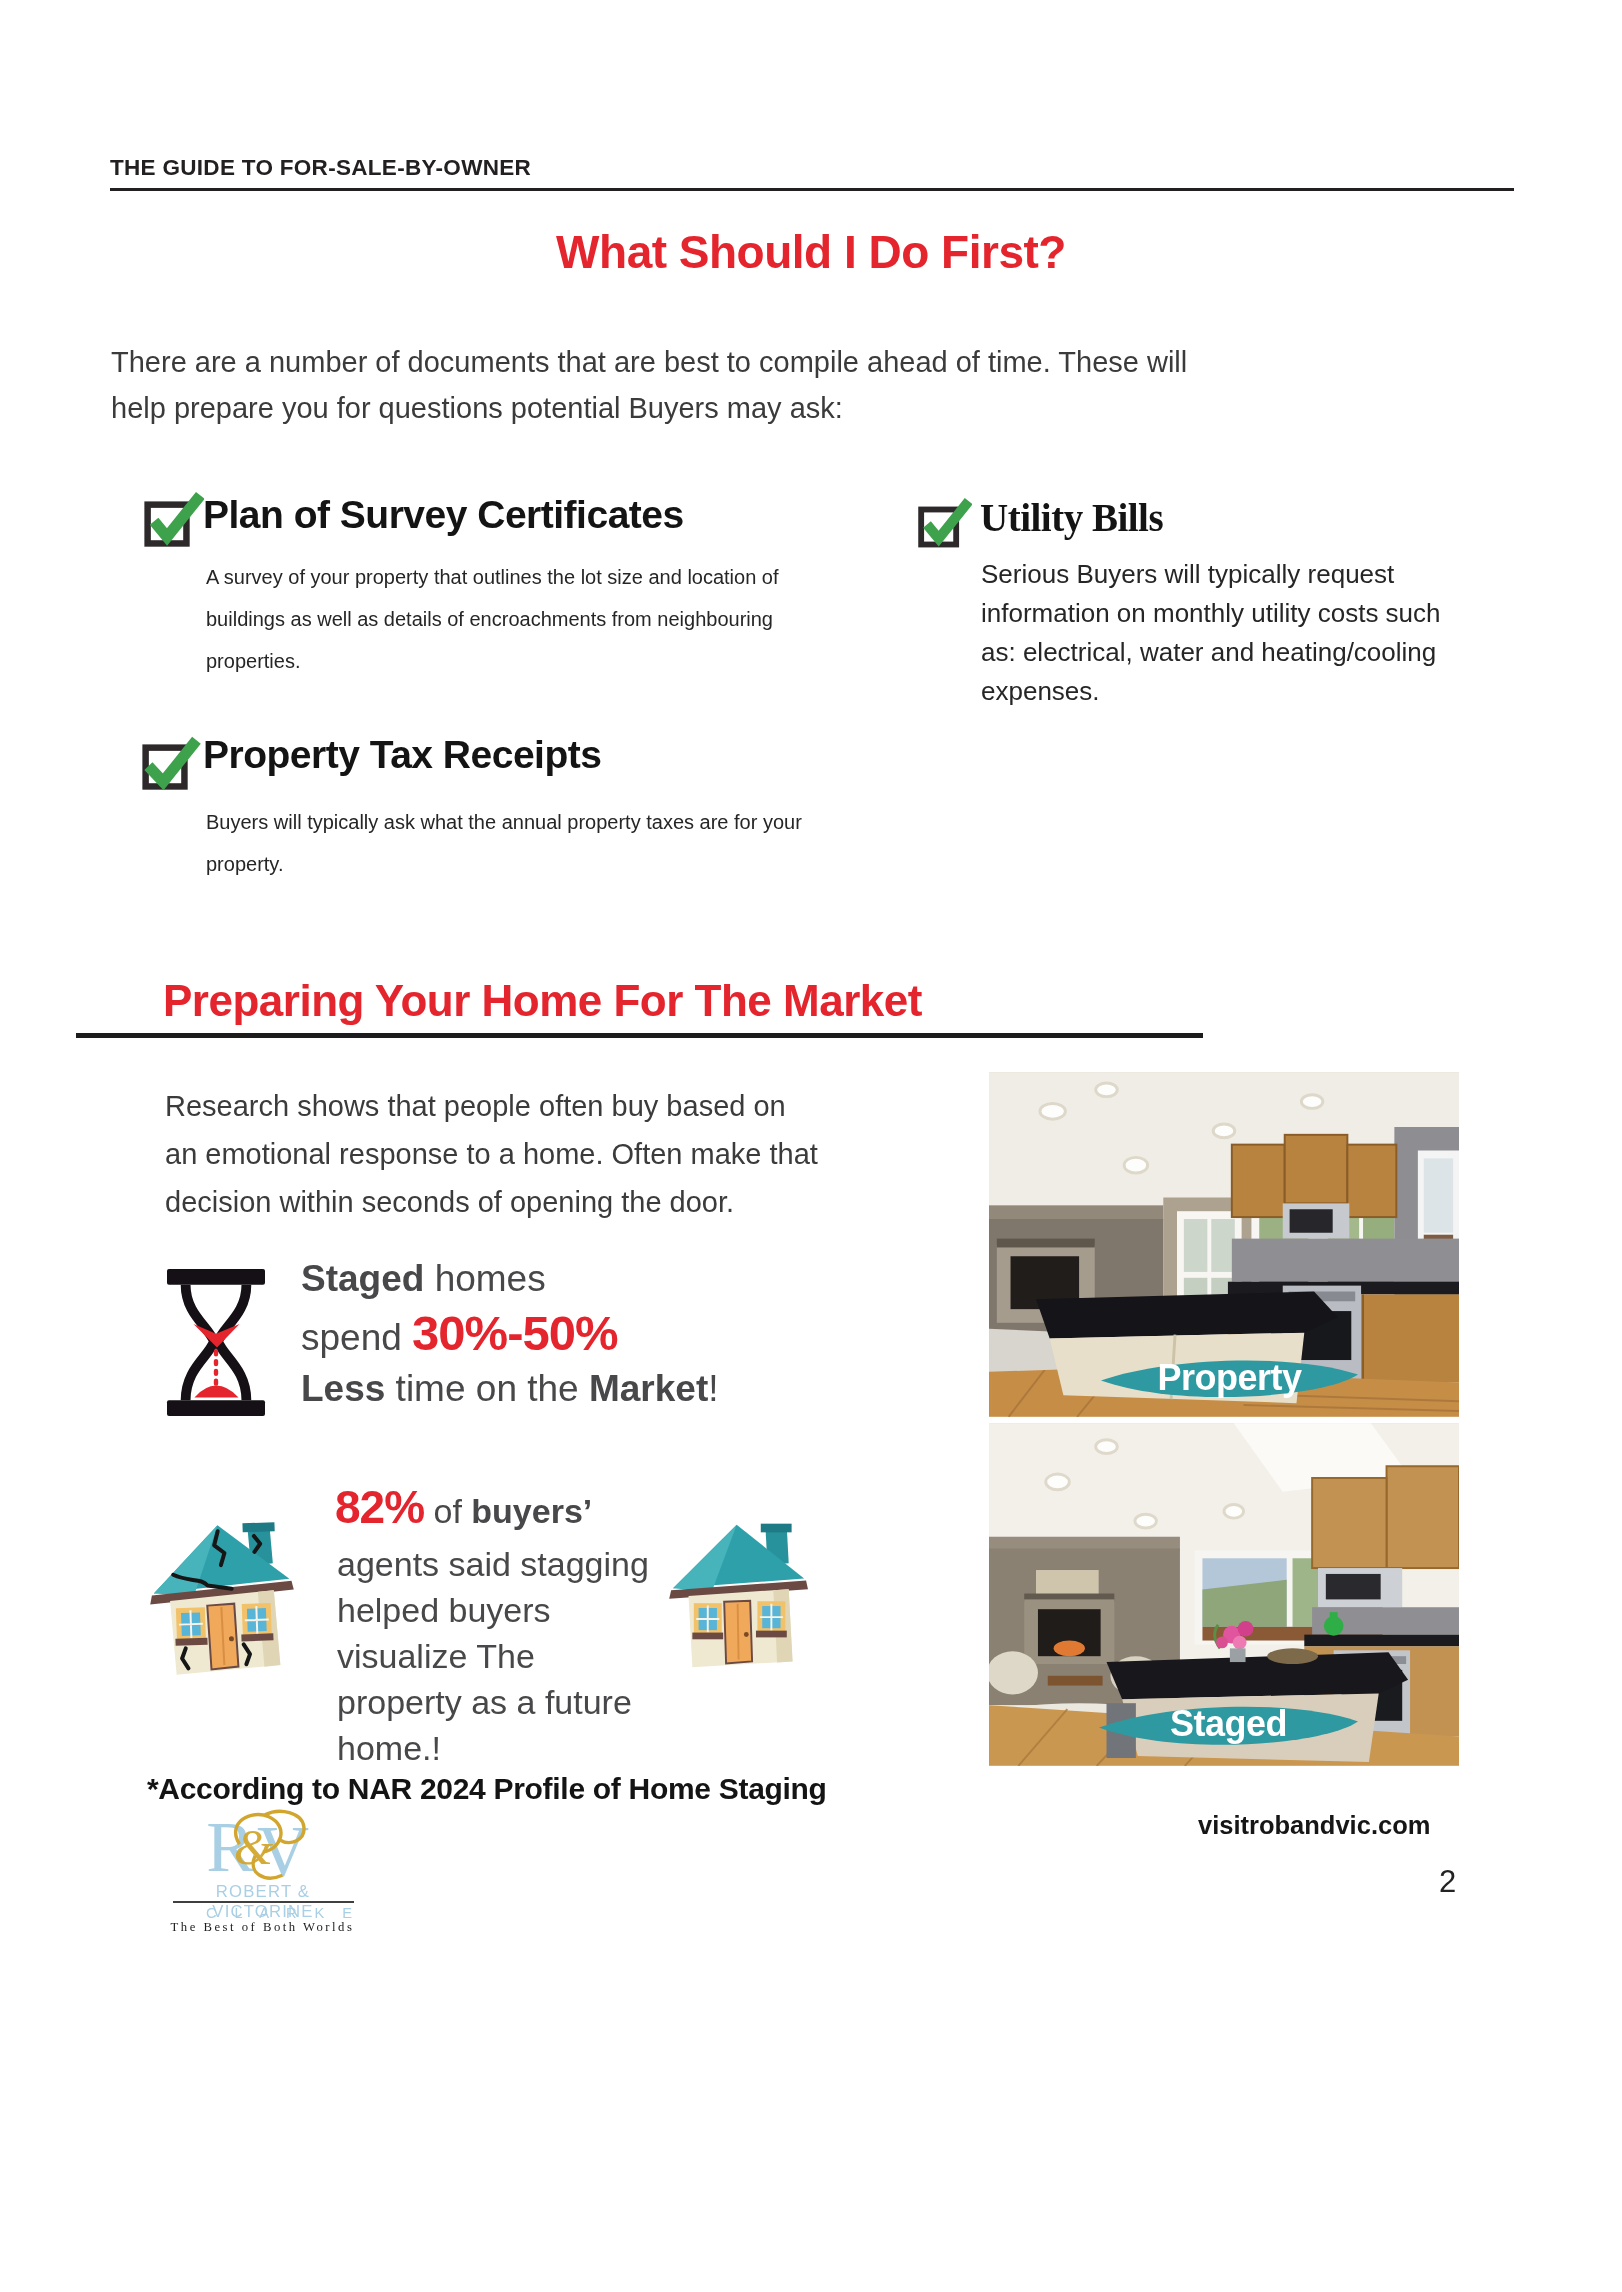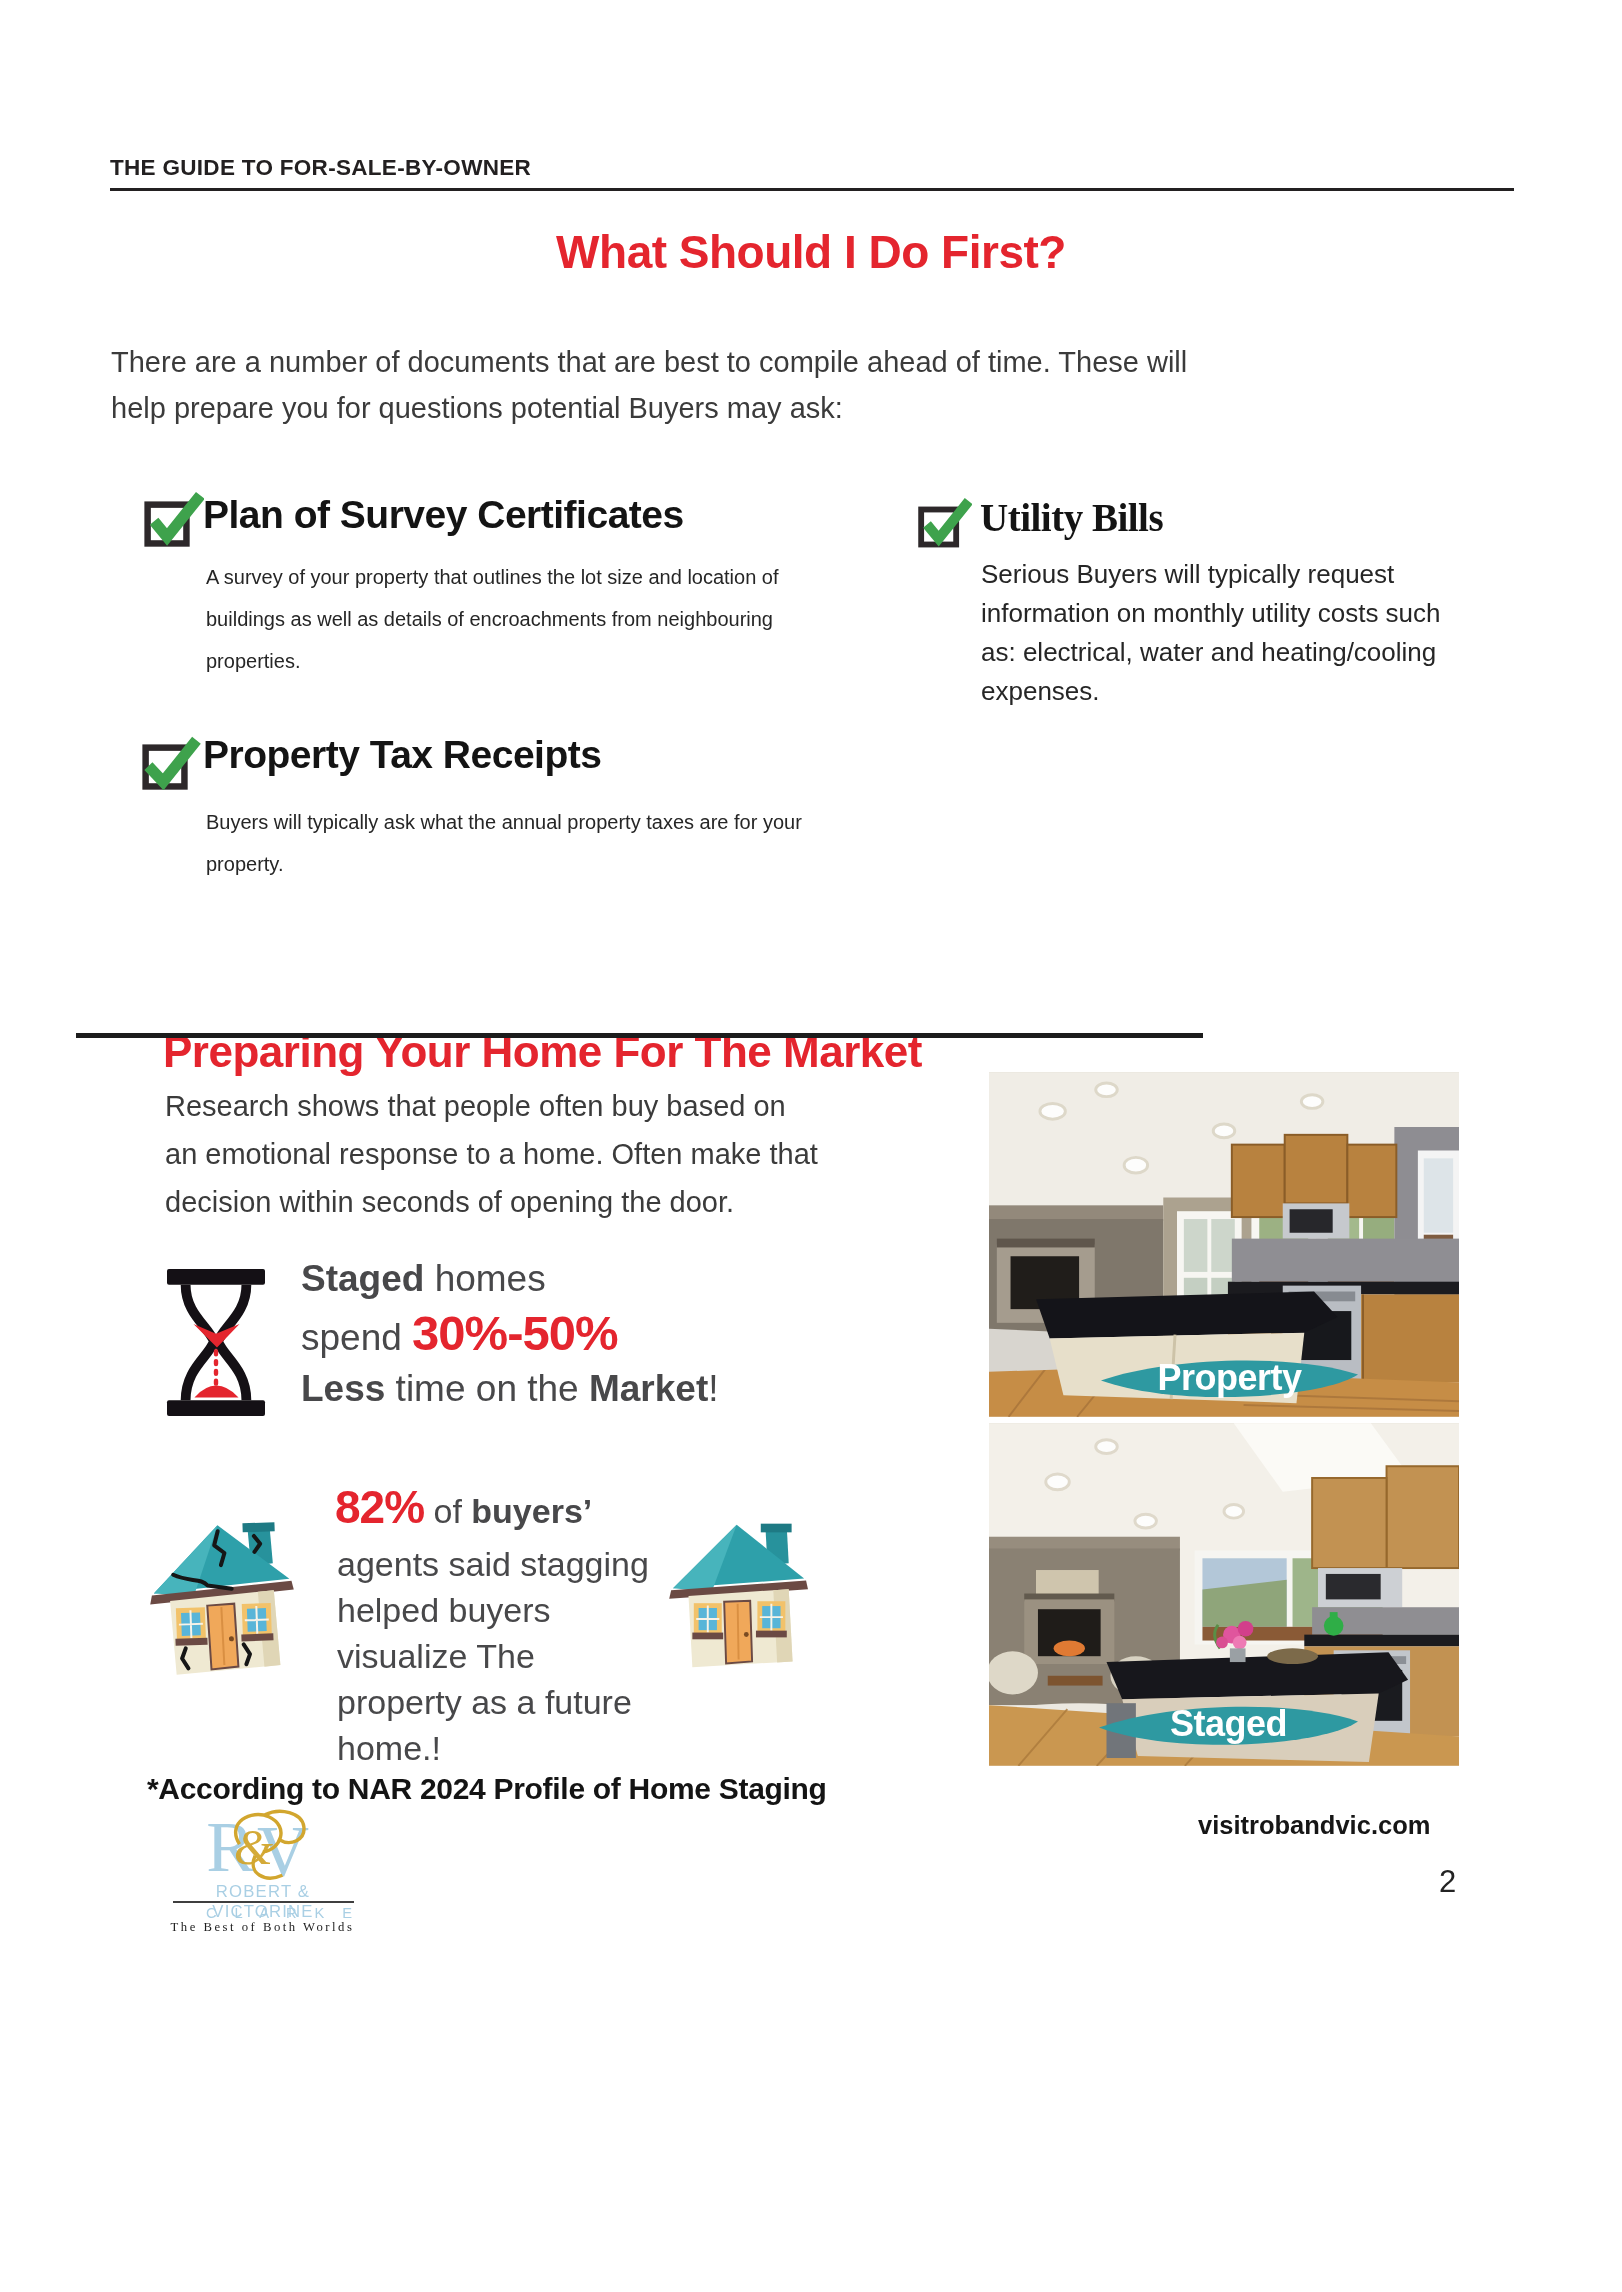--- a/index.html
+++ b/index.html
@@ -21,21 +21,21 @@
   .cb3{left:917px;top:496px;width:55px;height:52px;}
   .item-title{font-size:39px;font-weight:700;letter-spacing:-0.5px;color:#141414;}
   .it1{left:203px;top:493px;}
   .it2{left:203px;top:733px;}
   .it3{left:980px;top:495px;font-family:Liberation Serif, serif;}
   .item-desc{font-size:20px;line-height:42px;color:#262626;}
   .id1{left:206px;top:556px;width:578px;}
   .id2{left:206px;top:801px;width:642px;}
   .id3{left:981px;top:555px;width:472px;font-size:26px;line-height:39px;}
 
-  .sec2-title{left:163px;top:1027px;font-size:44px;font-weight:700;letter-spacing:-0.5px;color:#e4252e;}
+  .sec2-title{left:163px;top:976px;font-size:44px;font-weight:700;letter-spacing:-0.5px;color:#e4252e;}
   .sec2-rule{left:76px;top:1033px;width:1127px;height:4.9px;background:#1c1c1c;}
   .research{left:165px;top:1082px;width:686px;font-size:29px;line-height:48px;color:#3b3b3b;}
 
   .photo{width:470px;overflow:hidden;background:#d8d2c6;}
   .photo1{left:989px;top:1072px;height:345px;}
   .photo2{left:989px;top:1423px;height:343px;}
   .ribbon{position:absolute;}
   .ribbon-label{position:absolute;left:0;top:3.9px;width:100%;text-align:center;
                 font-size:36px;font-weight:700;letter-spacing:-0.5px;color:#ffffff;}
 

